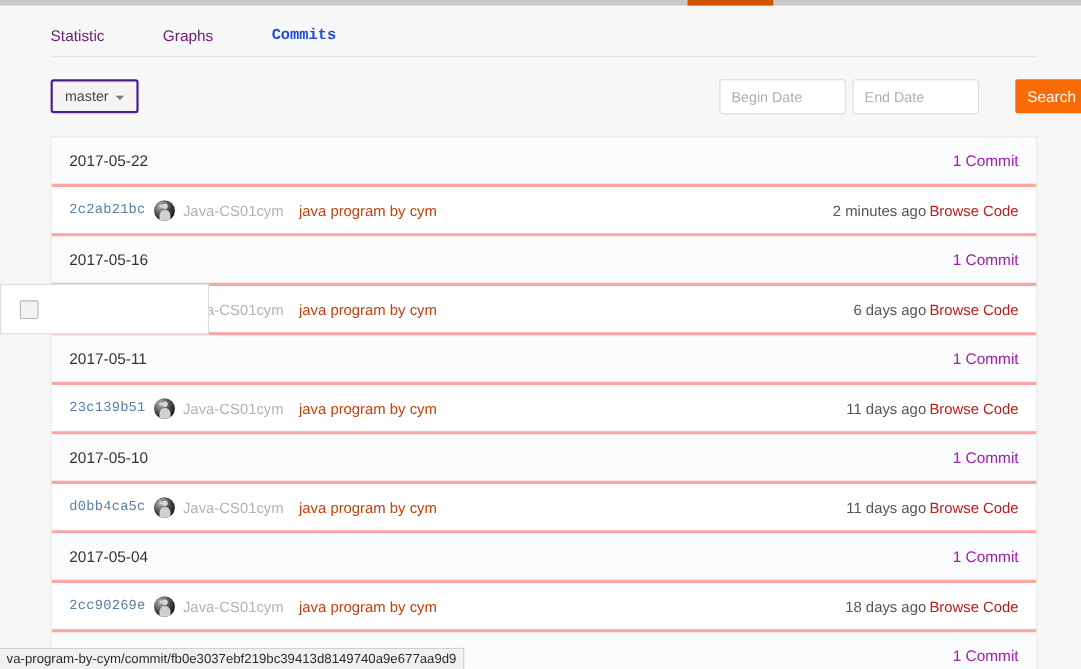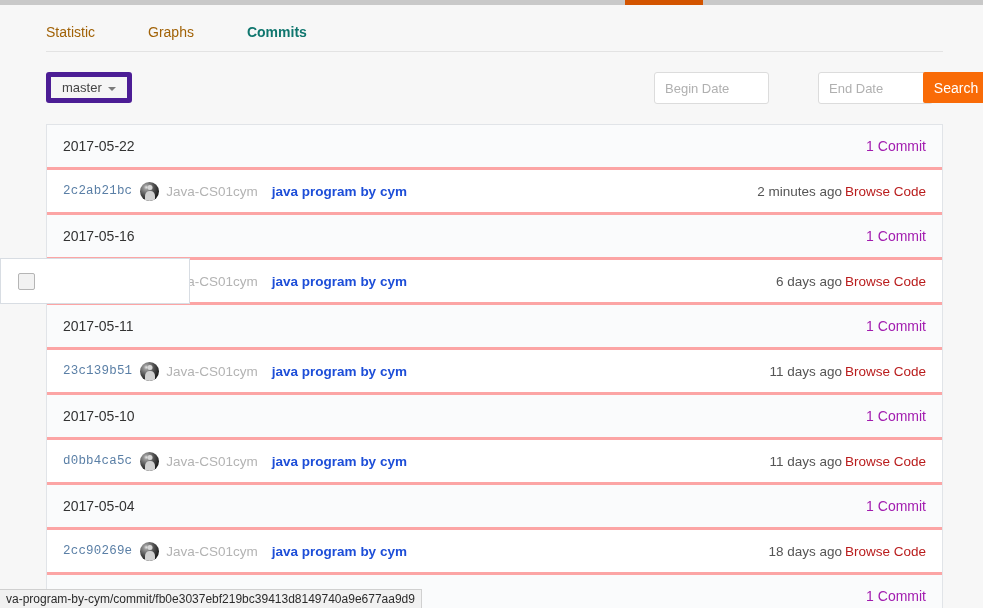--- a/index.html
+++ b/index.html
@@ -25,39 +25,39 @@
   }
 
   
   .tabnav {
     position: absolute; top: 22px; left: 46px; width: 897px; height: 30px;
     border-bottom: 1px solid #e3e3e3;
   }
   .tabnav-list { display: flex; align-items: flex-start; height: 30px; }
   .tab {
     font-size: 14px;
-    color: #a16207;
+    color: #701a75;
     padding: 0 0 0 0;
     margin-right: 53px;
     line-height: 20px;
     cursor: pointer;
     text-decoration: none;
     white-space: nowrap;
   }
-  .tab.active { color: #0f766e; font-weight: bold; }
+  .tab.active { color: #1d4ed8; font-weight: bold; font-family: Liberation Mono, monospace; }
 
   
   .filterbar {
     position: absolute; top: 72px; left: 46px; width: 897px; height: 32px;
   }
   .branch-btn {
     position: absolute; left: 0; top: 0;
     height: 31px; padding: 0 11px;
     background: #f5f5f5;
-    border: 5px solid #4c1d95;
+    border: 2px solid #4c1d95;
     border-radius: 3px;
     font-size: 13px;
     color: #444;
     display: flex; align-items: center;
     cursor: pointer;
   }
   .caret {
     display: inline-block; margin-left: 6px;
     width: 0; height: 0;
     border-left: 4px solid transparent;
@@ -72,21 +72,21 @@
     border-radius: 3px;
     background: #fff;
     font-size: 13px;
     color: #555;
     padding: 0 10px;
     outline: none;
     font-family: "Liberation Sans", sans-serif;
   }
   .date-input::placeholder { color: #b0b0b0; }
   #begin-date { left: 608px; }
-  #end-date   { left: 772px; }
+  #end-date   { left: 729px; }
   .search-btn {
     position: absolute; left: 877px; top: 0;
     height: 31px; width: 66px;
     background: #f96b07;
     border: none; border-radius: 2px;
     color: #fff; font-size: 14px;
     cursor: pointer;
     font-family: "Liberation Sans", sans-serif;
   }
 
@@ -152,23 +152,23 @@
     left: 50%; top: 48%;
     width: 10px; height: 11px;
     border-radius: 45% 45% 0 0;
     background: #d0d0d0; transform: translateX(-50%);
   }
   .author {
     font-size: 13.5px; color: #b3b3b3;
     cursor: pointer; text-decoration: none;
   }
   .message {
-    font-size: 13.5px; color: #1d4ed8;
+    font-size: 13.5px; color: #c2410c;
     margin-left: 14px;
-    cursor: pointer; text-decoration: none; font-weight: bold;
+    cursor: pointer; text-decoration: none;
   }
   .commit-meta {
     position: absolute; right: 16px;
     font-size: 13.5px; color: #555;
     white-space: nowrap;
   }
   .browse-code {
     color: #b91c1c; cursor: pointer; text-decoration: none; margin-left: 3px;
   }
 

